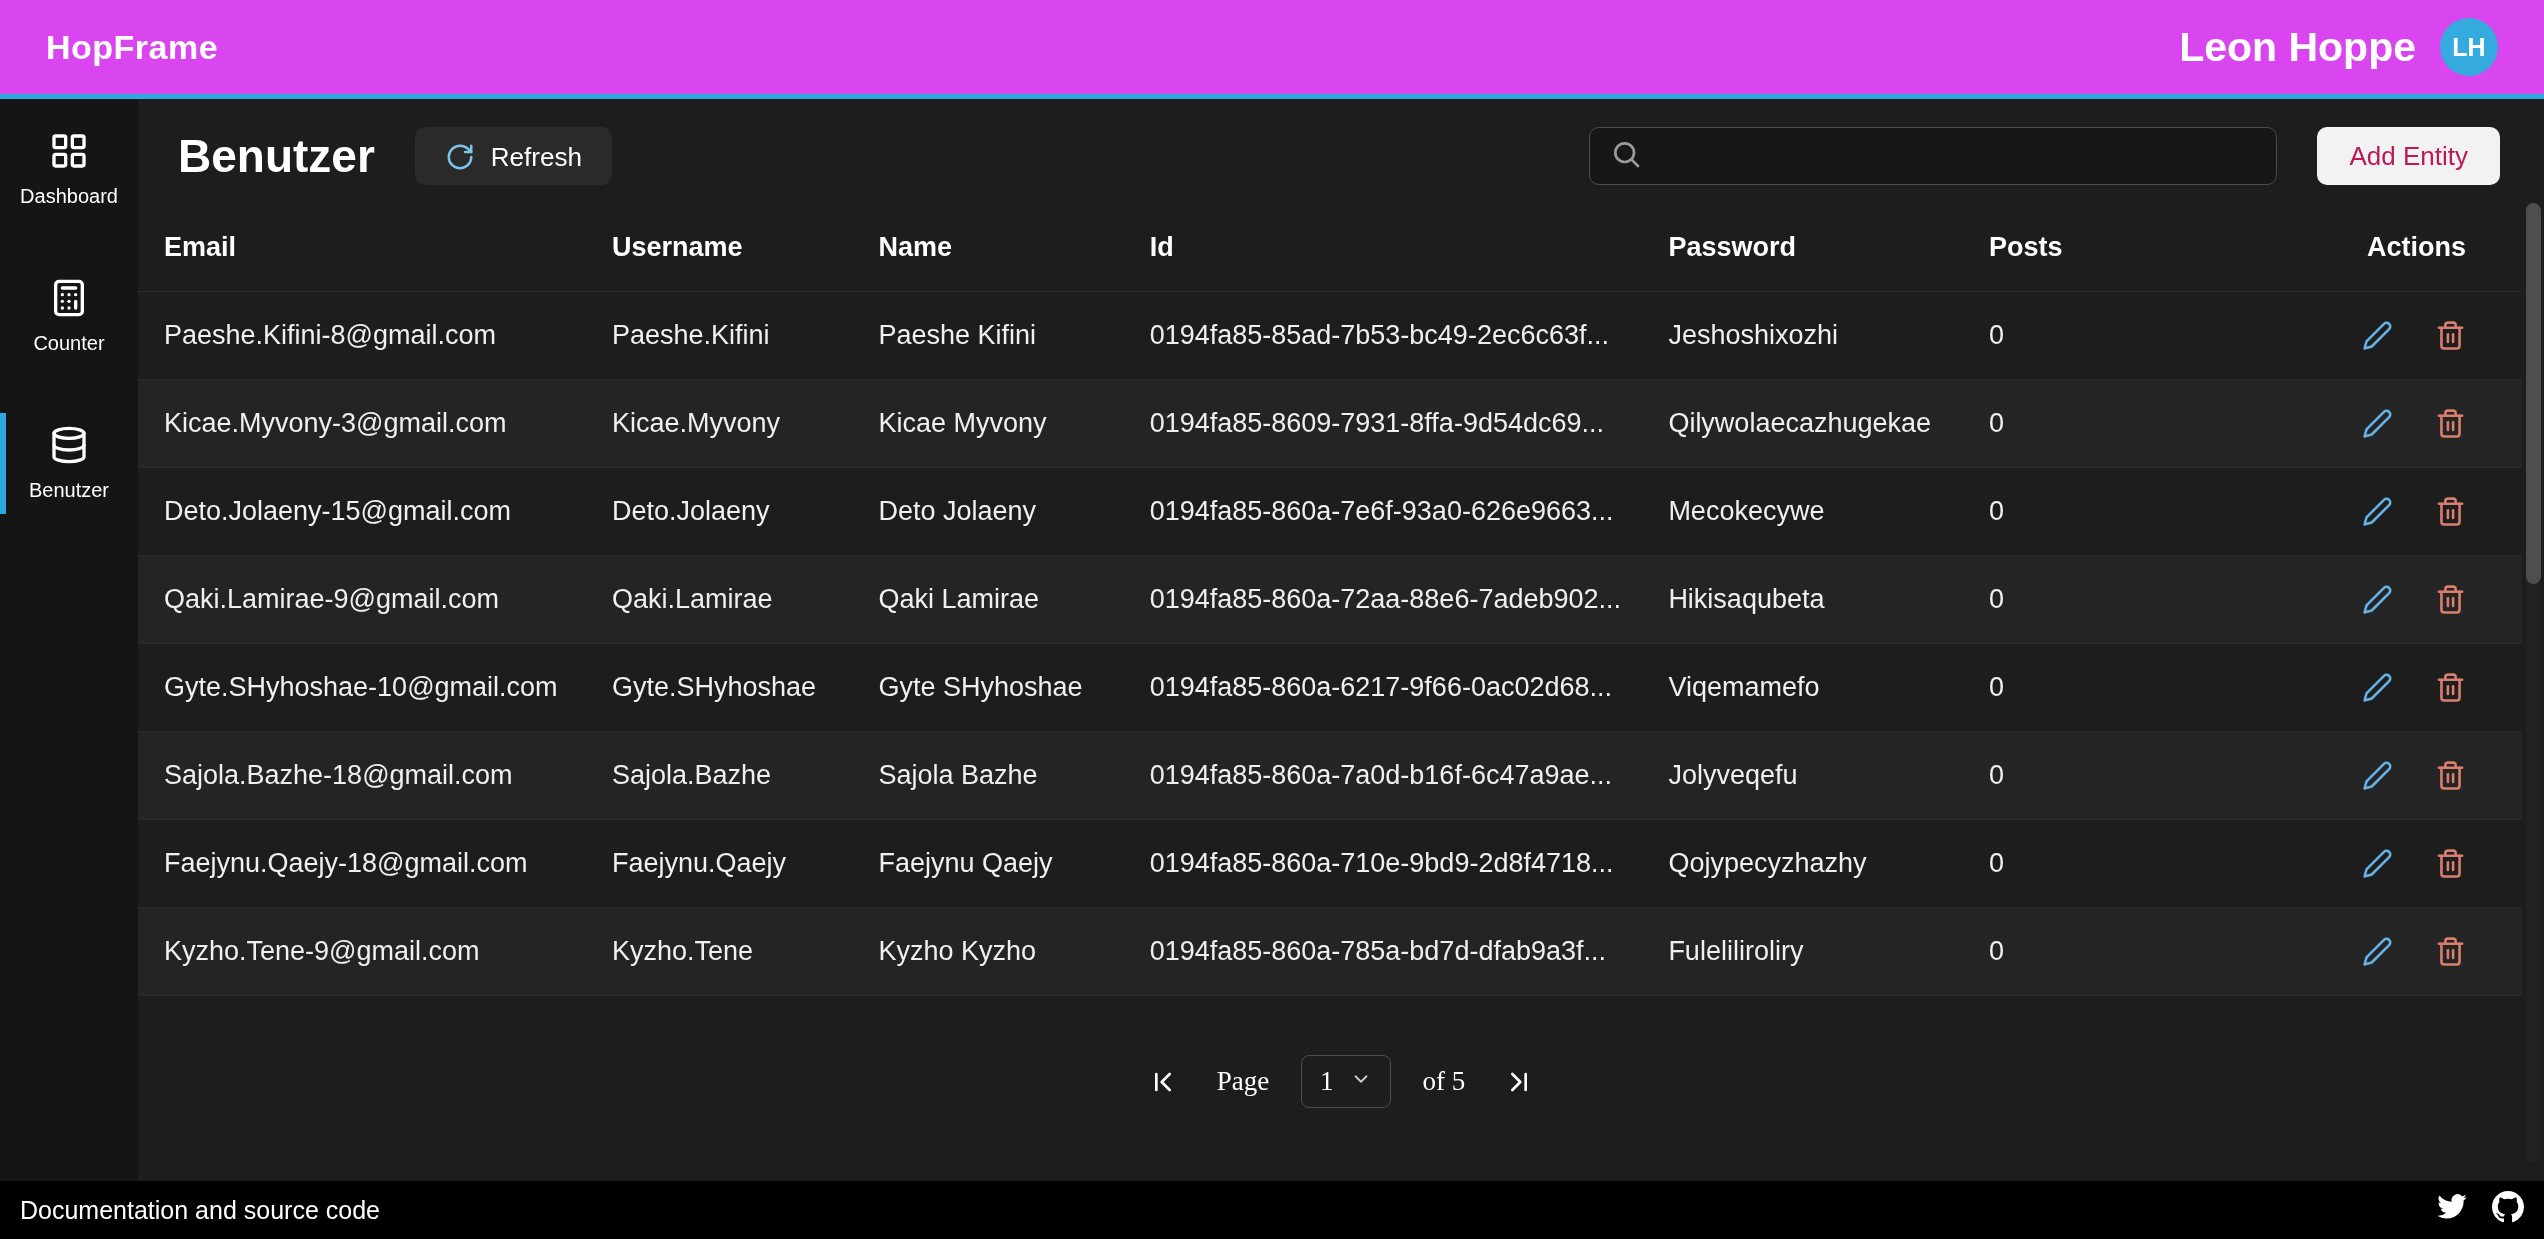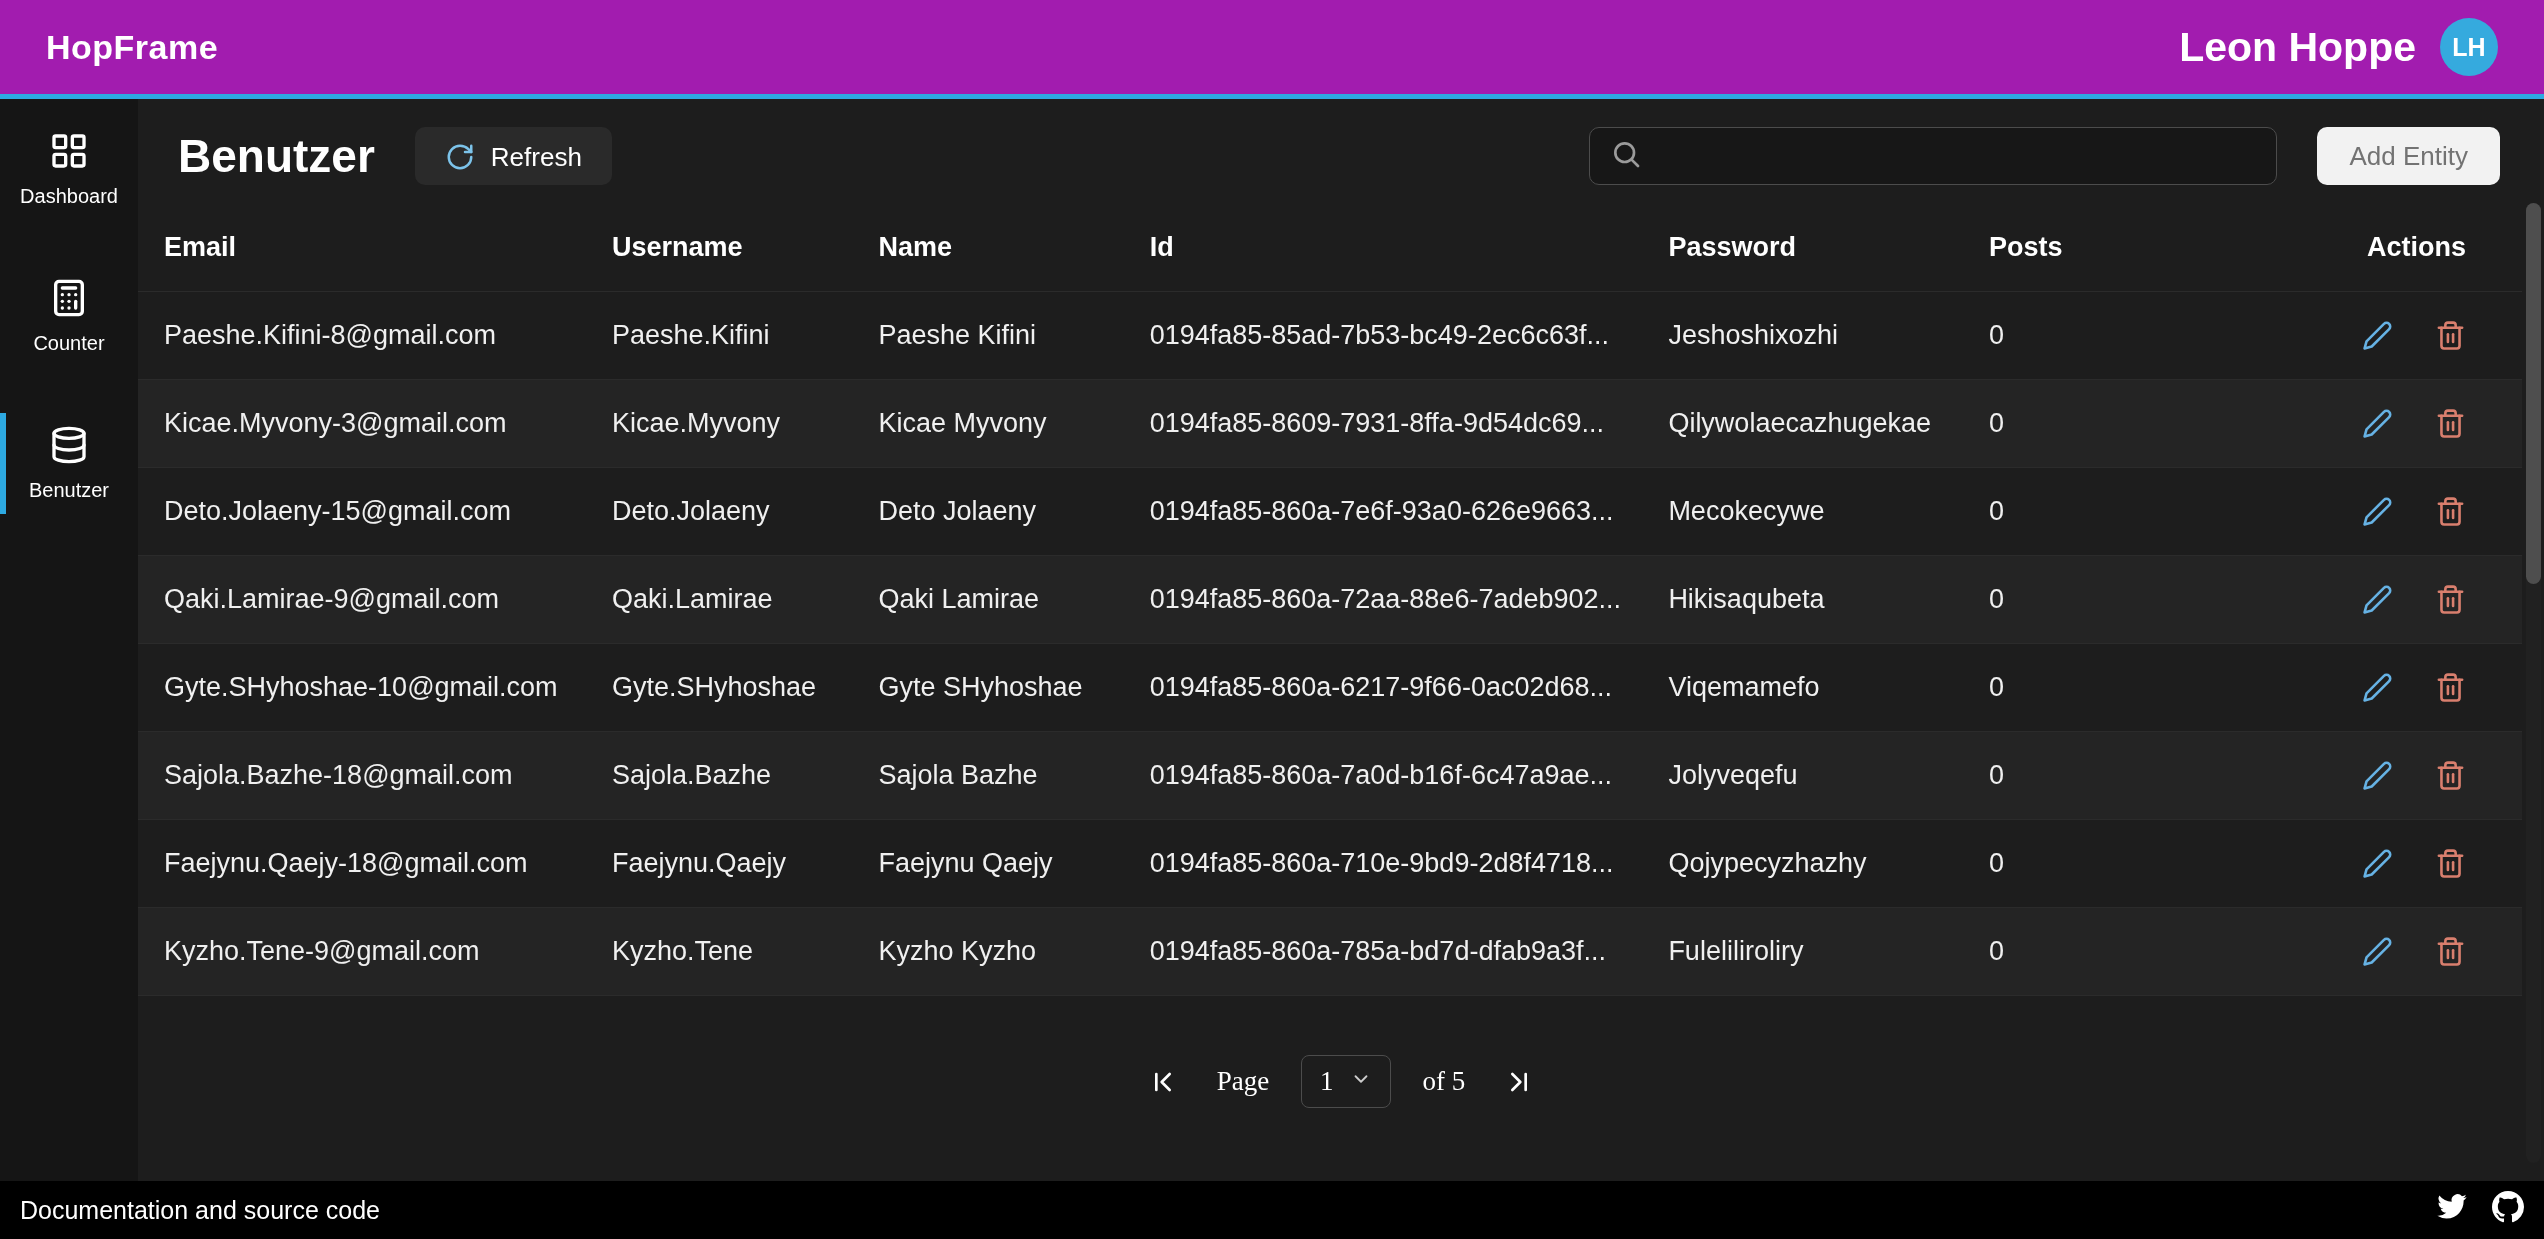--- a/index.html
+++ b/index.html
@@ -7,21 +7,21 @@
   body {
     background: #1d1d1d;
     color: #ffffff;
     font-family: "Liberation Sans", sans-serif;
     overflow: hidden;
   }
 
   
   .topbar {
     height: 99px;
-    background: #a21caf;
+    background: #d946ef;
     border-bottom: 5px solid #2da9e1;
     display: flex;
     align-items: center;
     justify-content: space-between;
     padding: 0 46px;
   }
   .brand { font-size: 34px; font-weight: bold; letter-spacing: .5px; }
   .user { display: flex; align-items: center; gap: 24px; }
   .user-name { font-size: 41px; font-weight: bold; }
   .avatar {
@@ -73,21 +73,21 @@
     width: 688px; height: 58px;
     border: 1px solid #4c4c4c; border-radius: 10px;
     background: #171717; padding: 0 20px;
   }
   .search-box svg { width: 32px; height: 32px; stroke: #9b9b9b; fill: none; stroke-width: 2; stroke-linecap: round; }
   .search-input {
     flex: 1; background: transparent; border: none; outline: none;
     color: #ffffff; font-size: 26px; font-family: inherit;
   }
   .add-btn {
-    background: #f2f2f2; color: #737373; border: none; border-radius: 10px;
+    background: #f2f2f2; color: #be185d; border: none; border-radius: 10px;
     padding: 0 32px; height: 58px; font-size: 26px; font-family: inherit;
     cursor: pointer; font-weight: 500;
   }
 
   
   .table-viewport { height: 828px; overflow: hidden; margin-right: 22px; }
   .thead, .trow {
     display: grid;
     grid-template-columns: 19% 11.3% 11.5% 22% 13.6% 15% minmax(0,1fr);
     align-items: center;

